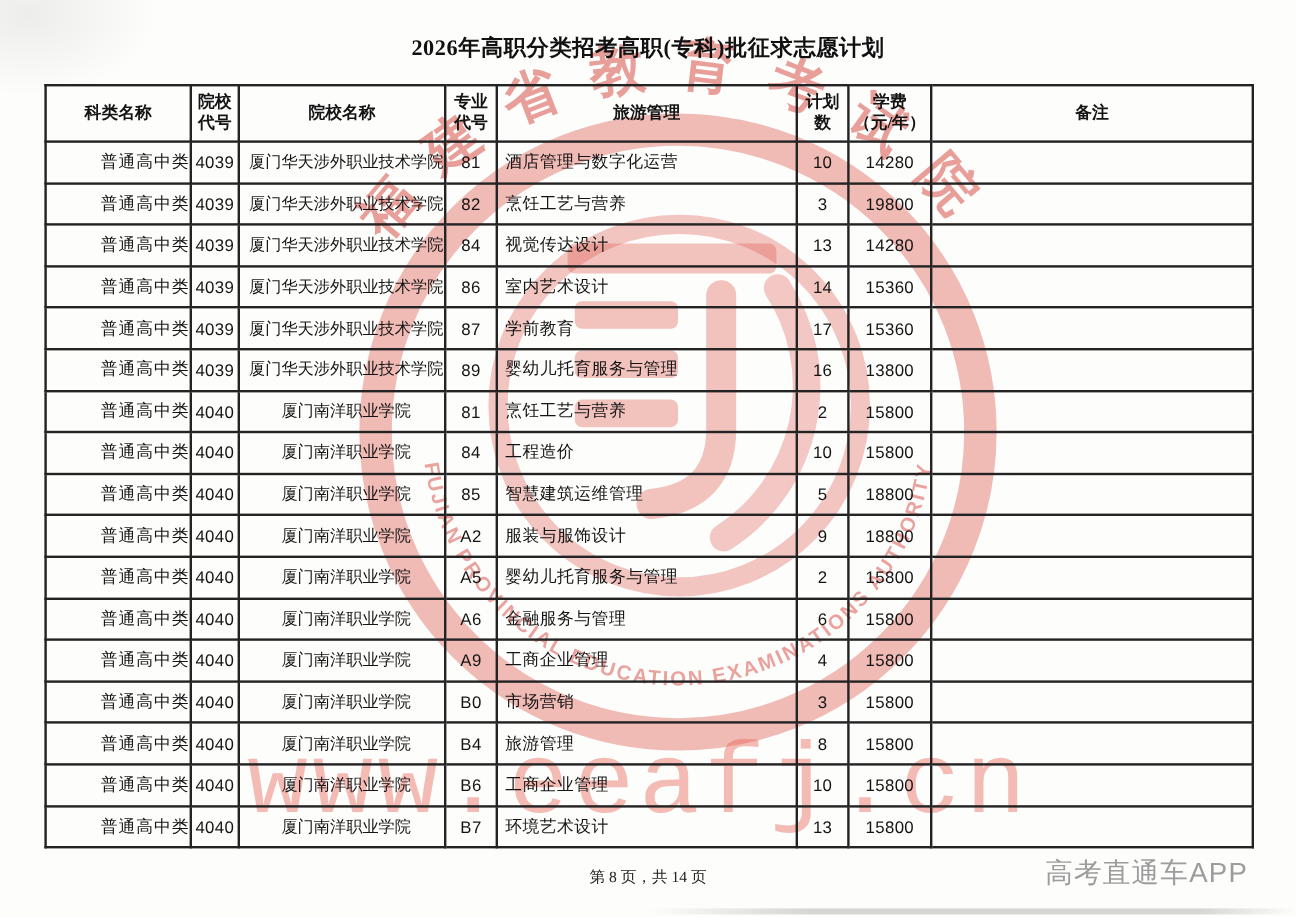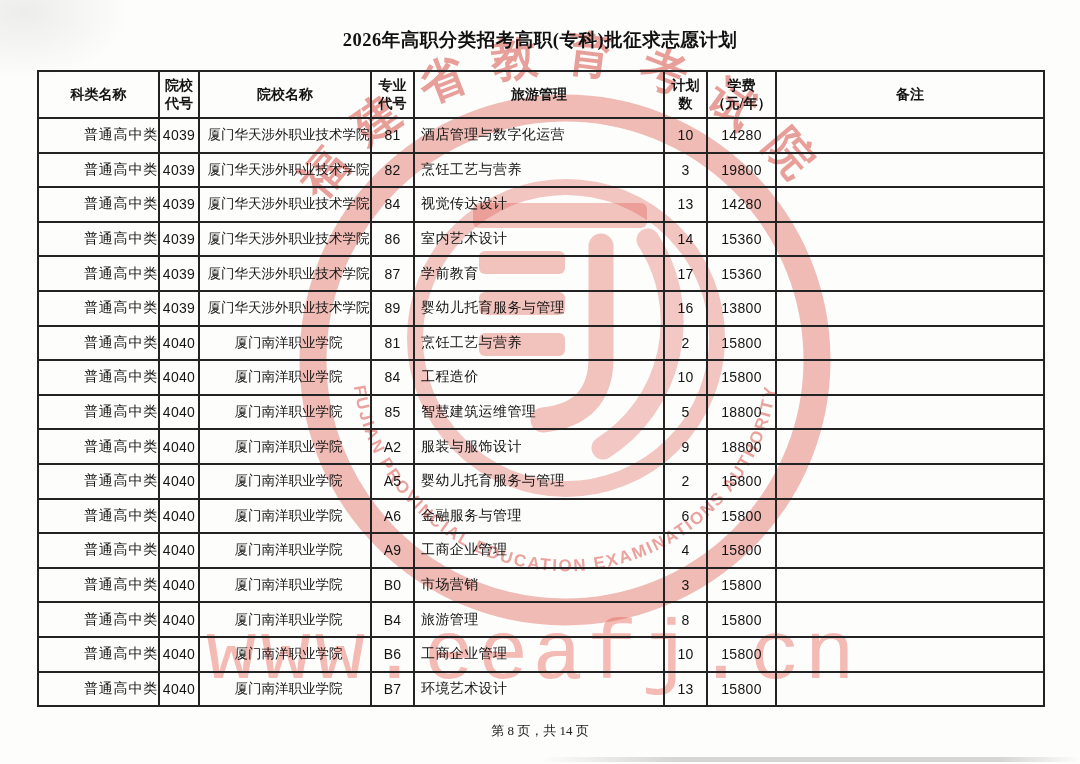--- a/index.html
+++ b/index.html
@@ -316,16 +316,17 @@
           <td class="c-mcode">B7</td>
           <td class="c-major">环境艺术设计</td>
           <td class="c-plan">13</td>
           <td class="c-fee">15800</td>
           <td class="c-note"></td>
         </tr>
       </tbody>
   </table>
 
   <div class="footer-page">第 8 页，共 14 页</div>
+  <div class="footer-brand">高考直通车APP</div>
 
   <div class="corner-smudge"></div>
   <div class="bottom-streak"></div>
 </div>
 
 </body></html>

